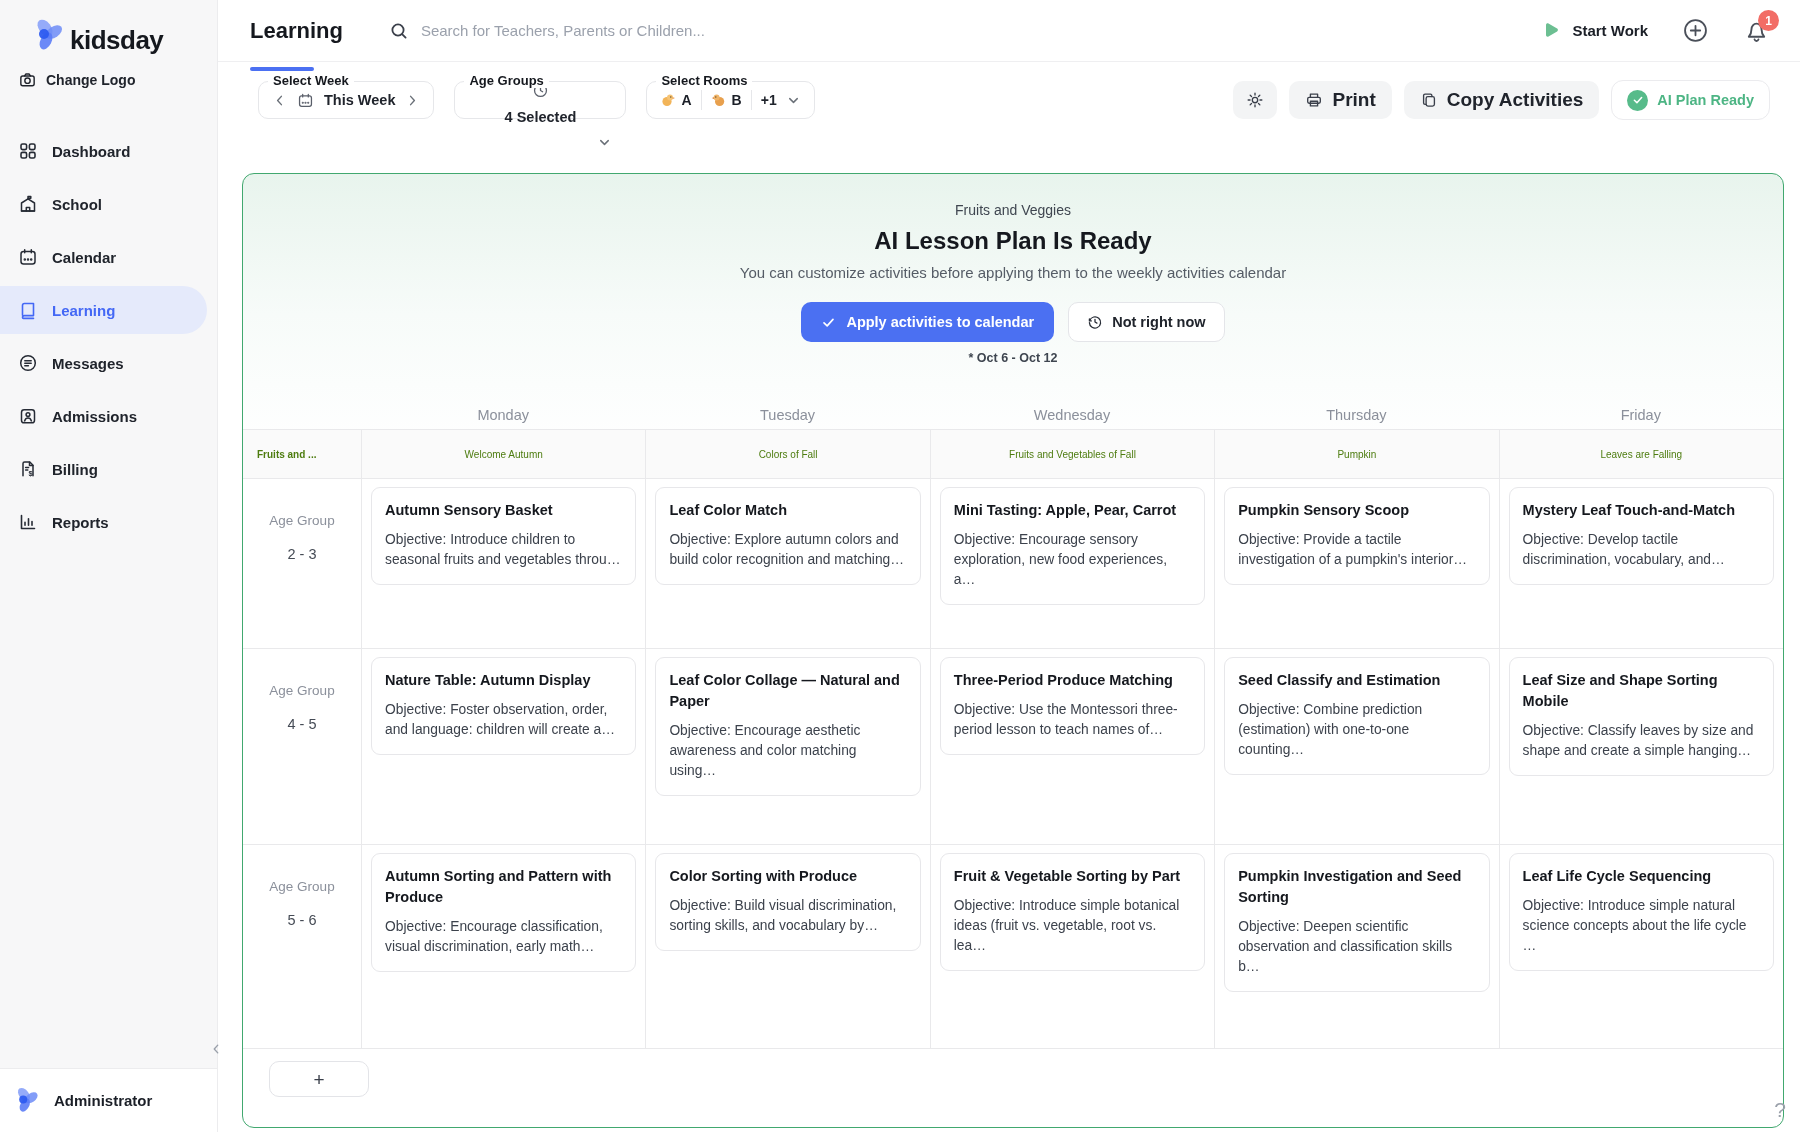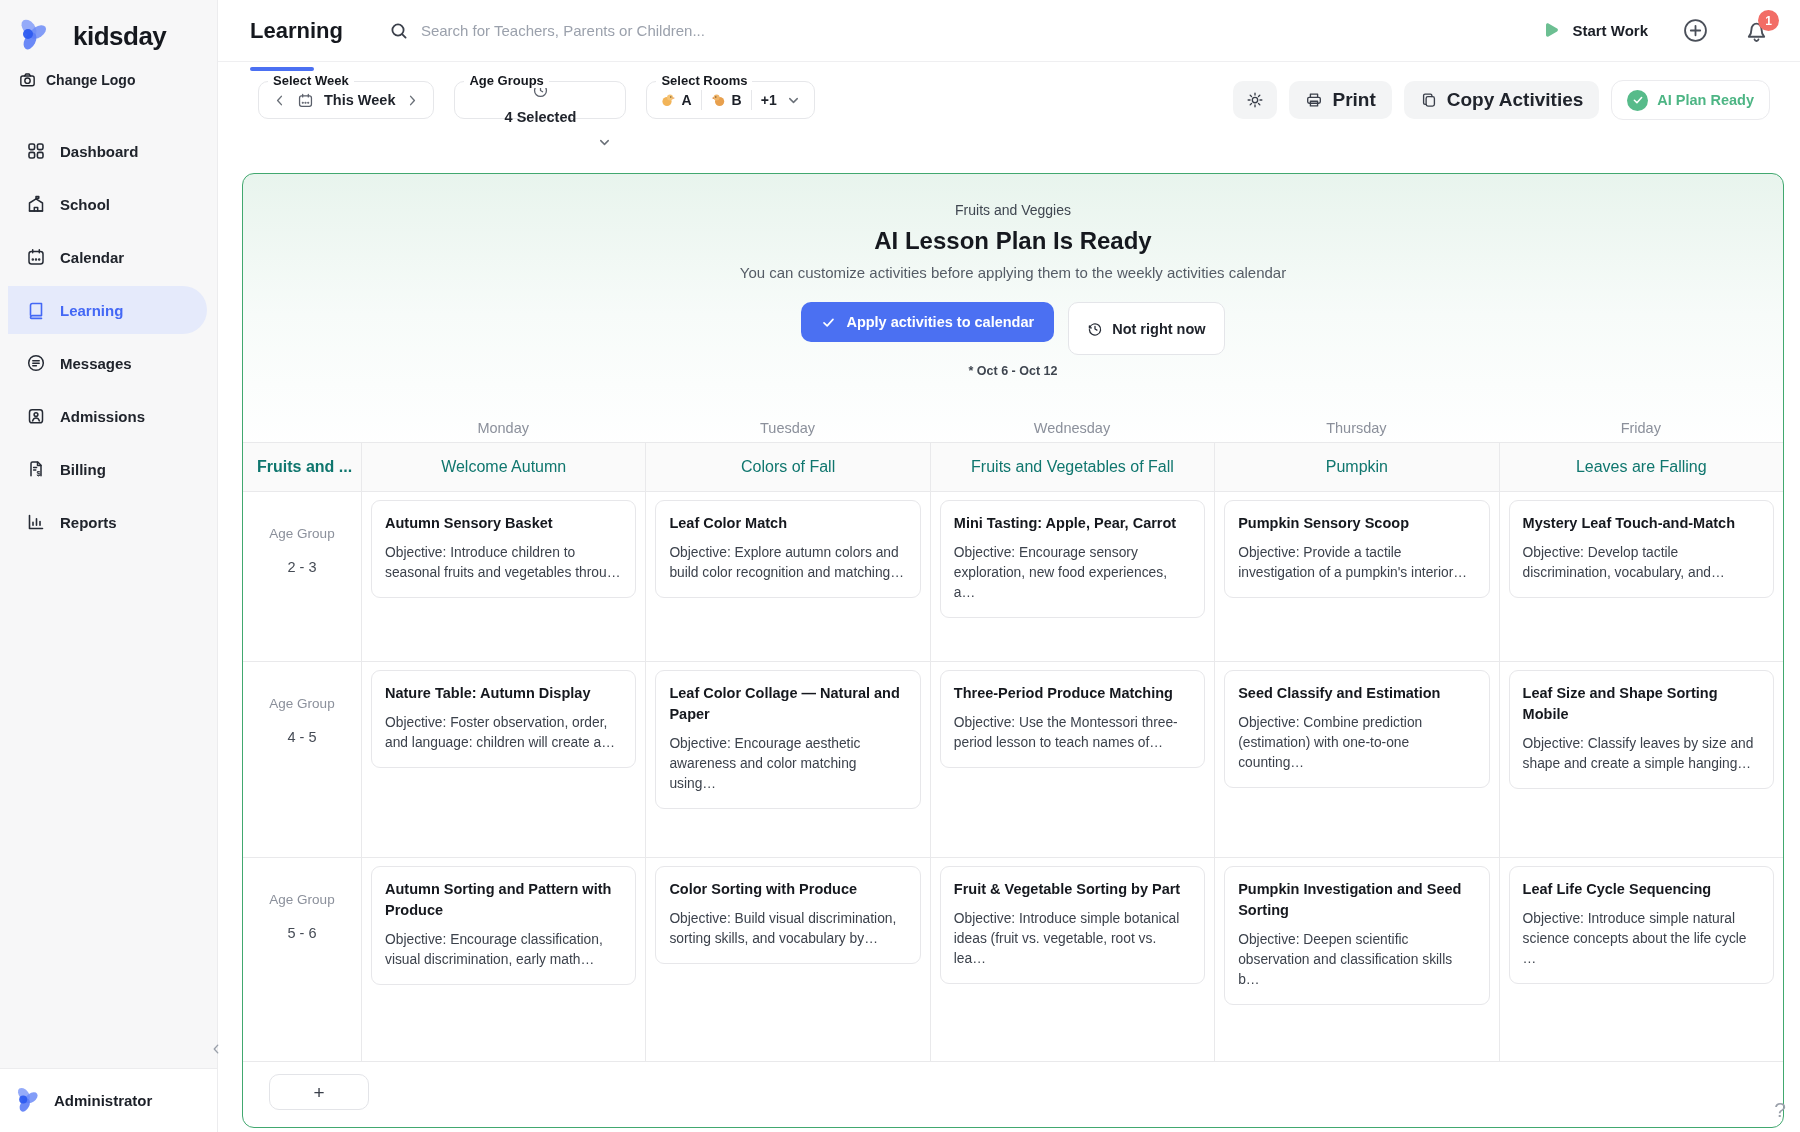--- a/index.html
+++ b/index.html
@@ -3,28 +3,28 @@
 <meta charset="utf-8">
 <style>
   * { margin:0; padding:0; box-sizing:border-box; }
   html,body { width:1800px; height:1132px; overflow:hidden; background:#fff;
     font-family:"Liberation Sans", sans-serif; color:#1b1f27; }
   .app { display:flex; width:100%; height:100%; }
 
   
   .sidebar { position:relative; width:218px; background:#f7f7f8; border-right:1px solid #ececee;
     display:flex; flex-direction:column; flex-shrink:0; }
-  .logo-row { display:flex; align-items:center; gap:19px; padding:16px 16px 4px 14px; }
+  .logo-row { display:flex; align-items:flex-end; gap:0; padding:16px 16px 4px 30px; }
   .logo-text { font-size:26px; font-weight:800; letter-spacing:-0.5px; color:#15181e; }
   .change-logo { display:flex; align-items:center; gap:9px; padding:10px 16px 8px 18px;
     font-size:14px; font-weight:700; color:#20242c; cursor:pointer; }
   .nav { margin-top:30px; display:flex; flex-direction:column; gap:5px; }
   .nav-item { display:flex; align-items:center; gap:14px; height:48px; padding-left:18px;
     font-size:15px; font-weight:600; color:#20242c; cursor:pointer; margin-right:10px;
-    border-radius:0 26px 26px 0;margin-left:8px; }
+    border-radius:0 26px 26px 0; }
   .nav-item.active { background:#e5eafb; color:#4468f5; }
   .nav-item.active svg * { stroke:#4468f5; }
   .admin { margin-top:auto; height:64px; background:#fff; border-top:1px solid #ececee;
     display:flex; align-items:center; gap:10px; padding-left:12px; font-size:15px; font-weight:700; }
   .collapse-chevron { position:absolute; right:-10px; bottom:72px; width:22px; height:22px;
     display:flex; align-items:center; justify-content:center; color:#9aa0aa; cursor:pointer; background:transparent; }
 
   
   .main { flex:1; display:flex; flex-direction:column; position:relative; }
   .header { height:62px; border-bottom:1px solid #efeff1; display:flex; align-items:center;
@@ -68,32 +68,32 @@
     background:linear-gradient(180deg,#e8f4ed 0%, #f7fbf9 140px, #ffffff 280px); overflow:hidden;
     display:flex; flex-direction:column; }
   .hero { text-align:center; padding-top:28px; }
   .hero-theme { font-size:14px; color:#3f4650; }
   .hero-title { font-size:24px; font-weight:700; color:#15181e; margin-top:9px; }
   .hero-sub { font-size:15px; color:#555c66; margin-top:9px; }
   .hero-actions { display:flex; justify-content:center; gap:14px; margin-top:21px; }
   .btn-apply { height:40px; border-radius:10px; border:none; background:#4b70f2; color:#fff;
     font-size:14.5px; font-weight:600; display:flex; align-items:center; gap:10px; padding:0 20px;
     cursor:pointer; font-family:"Liberation Sans", sans-serif; }
-  .btn-dismiss { height:53px; border-radius:10px; border:1px solid #e4e5e9; background:#fff;
+  .btn-dismiss { height:40px; border-radius:10px; border:1px solid #e4e5e9; background:#fff;
     color:#20242c; font-size:14.5px; font-weight:600; display:flex; align-items:center; gap:9px;
     padding:0 18px; cursor:pointer; font-family:"Liberation Sans", sans-serif; }
   .hero-date { font-size:12.5px; font-weight:600; color:#3f4650; margin-top:9px; }
 
   
   .tbl-grid { display:grid; grid-template-columns:118px repeat(5,1fr); }
   .day-headers { margin-top:36px; height:28px; align-items:center; }
   .day-head { text-align:center; font-size:14.5px; color:#8b909b; }
   .theme-row { height:50px; background:#fafafa; border-top:1px solid #e9e9eb; border-bottom:1px solid #e9e9eb; }
-  .theme-cell { display:flex; align-items:center; justify-content:center; font-size:16px;
-    color:#0f766e; border-left:1px solid #e9e9eb; padding:0 8px; text-align:center; }
+  .theme-cell { display:flex; align-items:center; justify-content:center; font-size:10px;
+    color:#4d7c0f; border-left:1px solid #e9e9eb; padding:0 8px; text-align:center; }
   .theme-first { justify-content:flex-start; padding-left:14px; font-weight:700; border-left:none; }
   .body-row { border-bottom:1px solid #e9e9eb; }
   .row-1 { min-height:170px; } .row-2 { min-height:196px; } .row-3 { min-height:204px; }
   .age-cell { display:flex; flex-direction:column; align-items:center; justify-content:flex-start;
     padding-top:34px; gap:18px; }
   .age-label { font-size:13.5px; color:#8b909b; }
   .age-value { font-size:14.5px; color:#454b55; }
   .day-cell { border-left:1px solid #e9e9eb; padding:8px 9px; }
   .card { background:#fff; border:1px solid #e7e7ea; border-radius:9px; padding:12px 13px 14px;
     cursor:pointer; }

